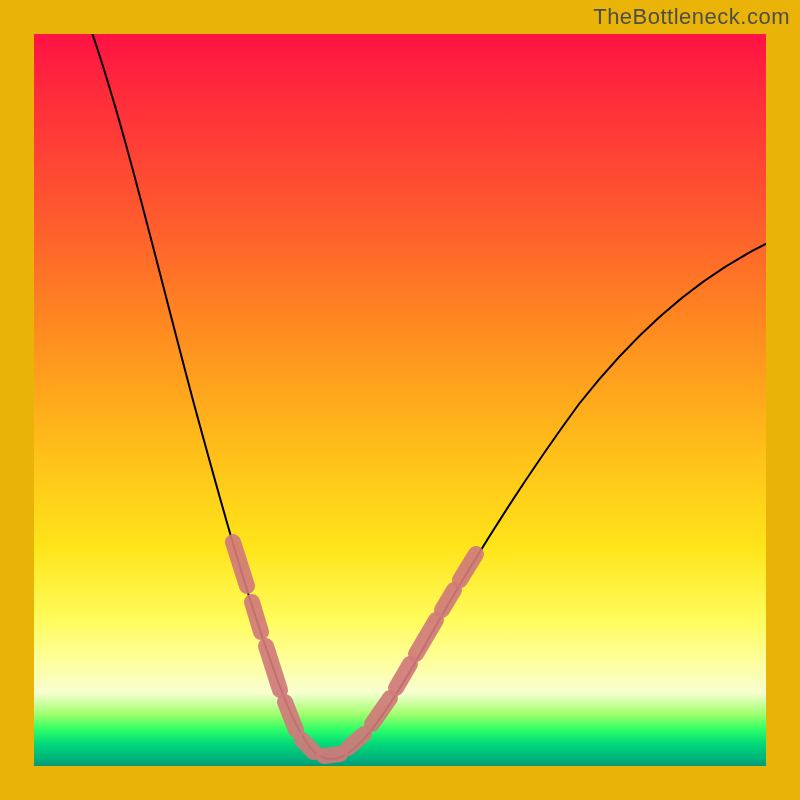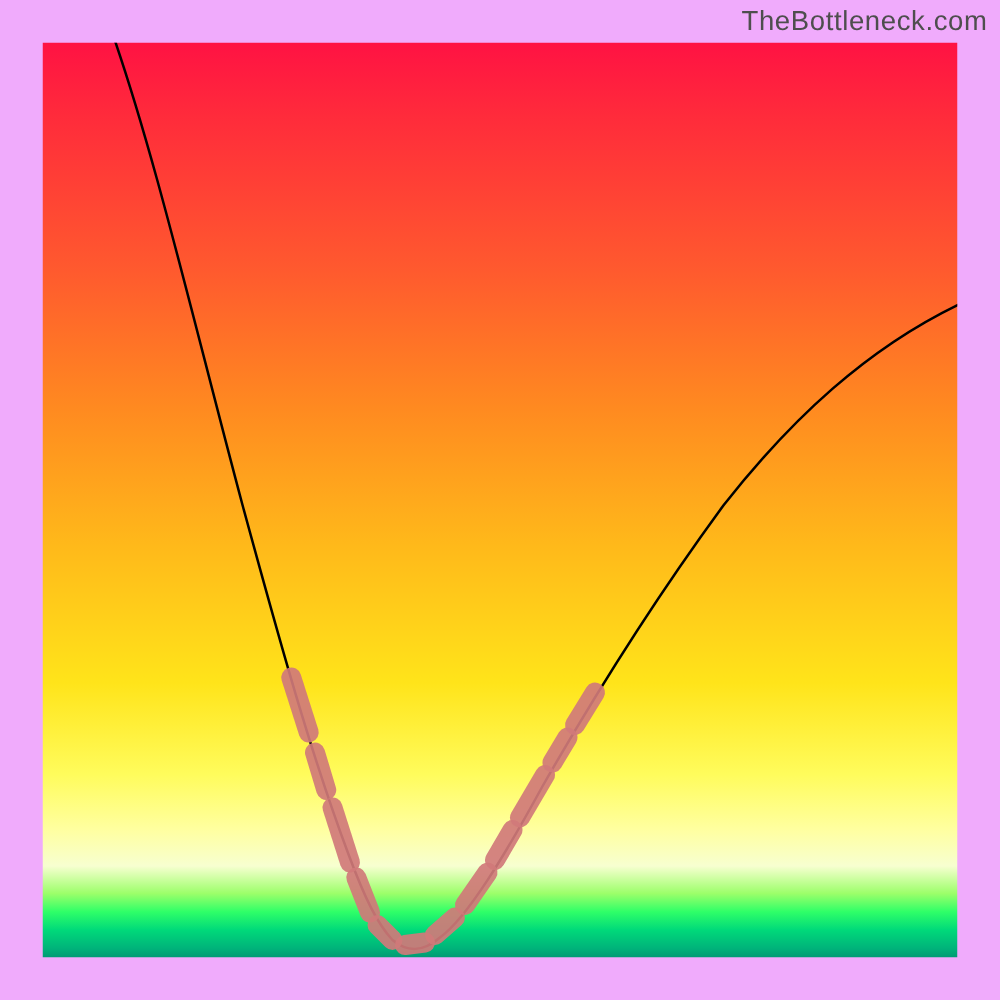--- a/index.html
+++ b/index.html
@@ -6,21 +6,21 @@
     margin: 0;
     padding: 0;
     width: 800px;
     height: 800px;
     overflow: hidden;
     font-family: Arial, Helvetica, sans-serif;
   }
   .frame {
     width: 800px;
     height: 800px;
-    background: #f0abfc;
+    background: #eab308;
     position: relative;
   }
   .watermark {
     position: absolute;
     top: 4px;
     right: 10px;
     color: #4e4e4e;
     font-size: 22px;
     font-weight: 500;
     letter-spacing: 0.5px;

